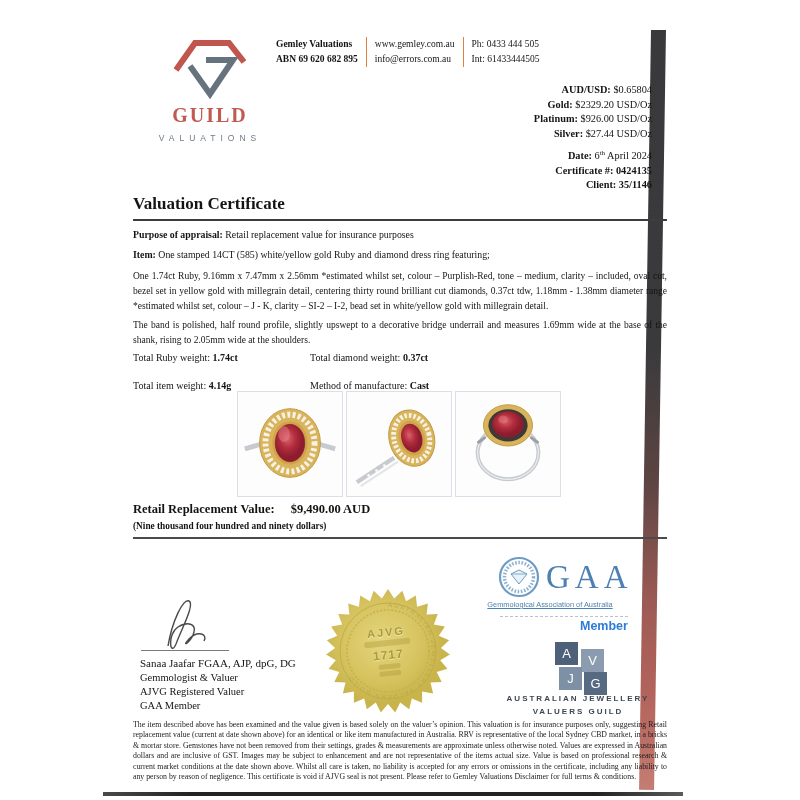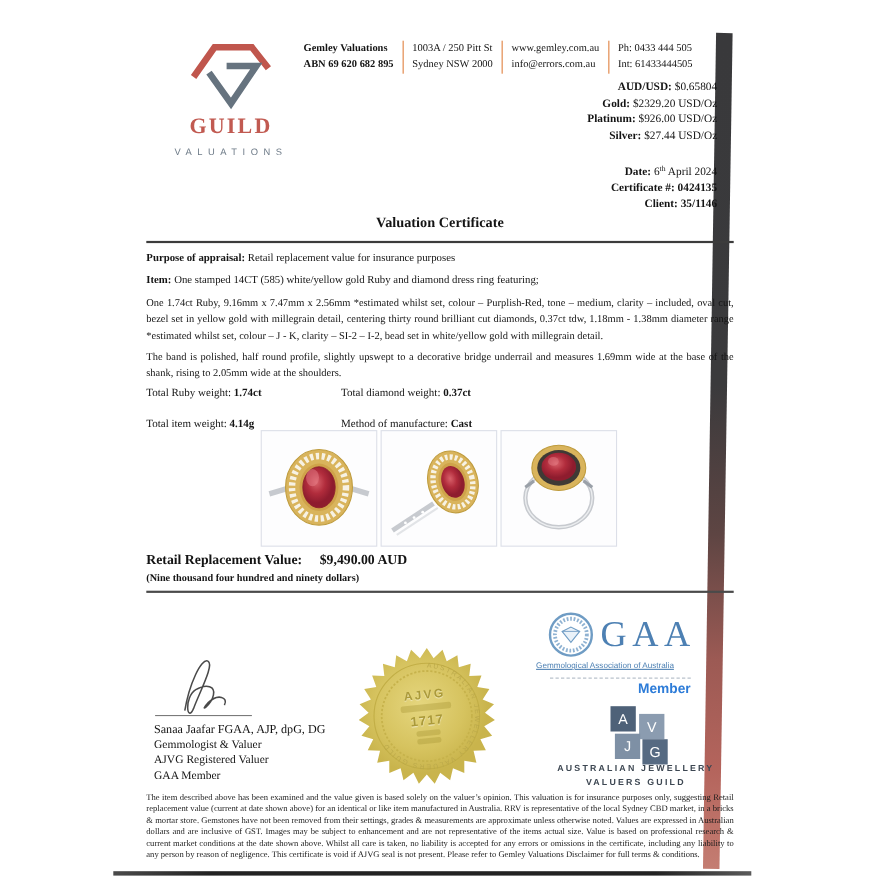--- a/index.html
+++ b/index.html
@@ -21,26 +21,26 @@
   .logo-sub{margin-top:6px;font-size:8.5px;letter-spacing:5px;color:#6e7b88;font-family:"Liberation Sans",sans-serif;}
 
   
   .contact{left:276px;top:37px;display:flex;font-size:9.5px;line-height:15px;align-items:flex-end;}
   .contact .cell{padding:0 8px;white-space:nowrap;}
   .contact .cell:first-child{font-weight:bold;padding-left:0;}
   .contact .cell + .cell{border-left:1.5px solid #e0813f;}
 
   
   .market,.meta{left:380px;width:272px;text-align:right;font-size:10.3px;line-height:14.5px;}
-  .market{top:73px;}
+  .market{top:83px;}
   .meta{top:146px;}
   sup{font-size:7px;}
 
   
-  .title{left:133px;top:194px;width:534px;text-align:center;font-size:13px;font-weight:bold;}
+  .title{left:133px;top:194px;width:534px;text-align:left;font-size:17px;font-weight:bold;}
   .title-rule{left:133px;top:219px;width:534px;height:1.5px;background:#3c3c3c;}
 
   .purpose{left:133px;top:229px;font-size:9.8px;}
   .itemline{left:133px;top:249px;font-size:9.8px;}
   .para{left:133px;width:534px;font-size:9.5px;line-height:15px;text-align:justify;margin:0;}
   .p1{top:269px;}
   .p2{top:318px;}
 
   .wcell{font-size:10px;}
   .w1a{left:133px;top:352px;} .w1b{left:310px;top:352px;}
@@ -113,24 +113,20 @@
       <path d="M20,32 L40,60 L63,26 L36,26" fill="none" stroke="#66737f" stroke-width="6" stroke-linejoin="miter"></path>
     </svg>
     <div class="logo-name">GUILD</div>
     <div class="logo-sub">VALUATIONS</div>
   </div>
 
   <div class="abs contact">
     <div class="cell">
       <div>Gemley Valuations</div>
       <div>ABN 69 620 682 895</div>
-    </div>
-    <div class="cell">
-      <div>1003A / 250 Pitt St</div>
-      <div>Sydney NSW 2000</div>
     </div>
     <div class="cell">
       <div>www.gemley.com.au</div>
       <div>info@errors.com.au</div>
     </div>
     <div class="cell">
       <div>Ph: 0433 444 505</div>
       <div>Int: 61433444505</div>
     </div>
   </div>

